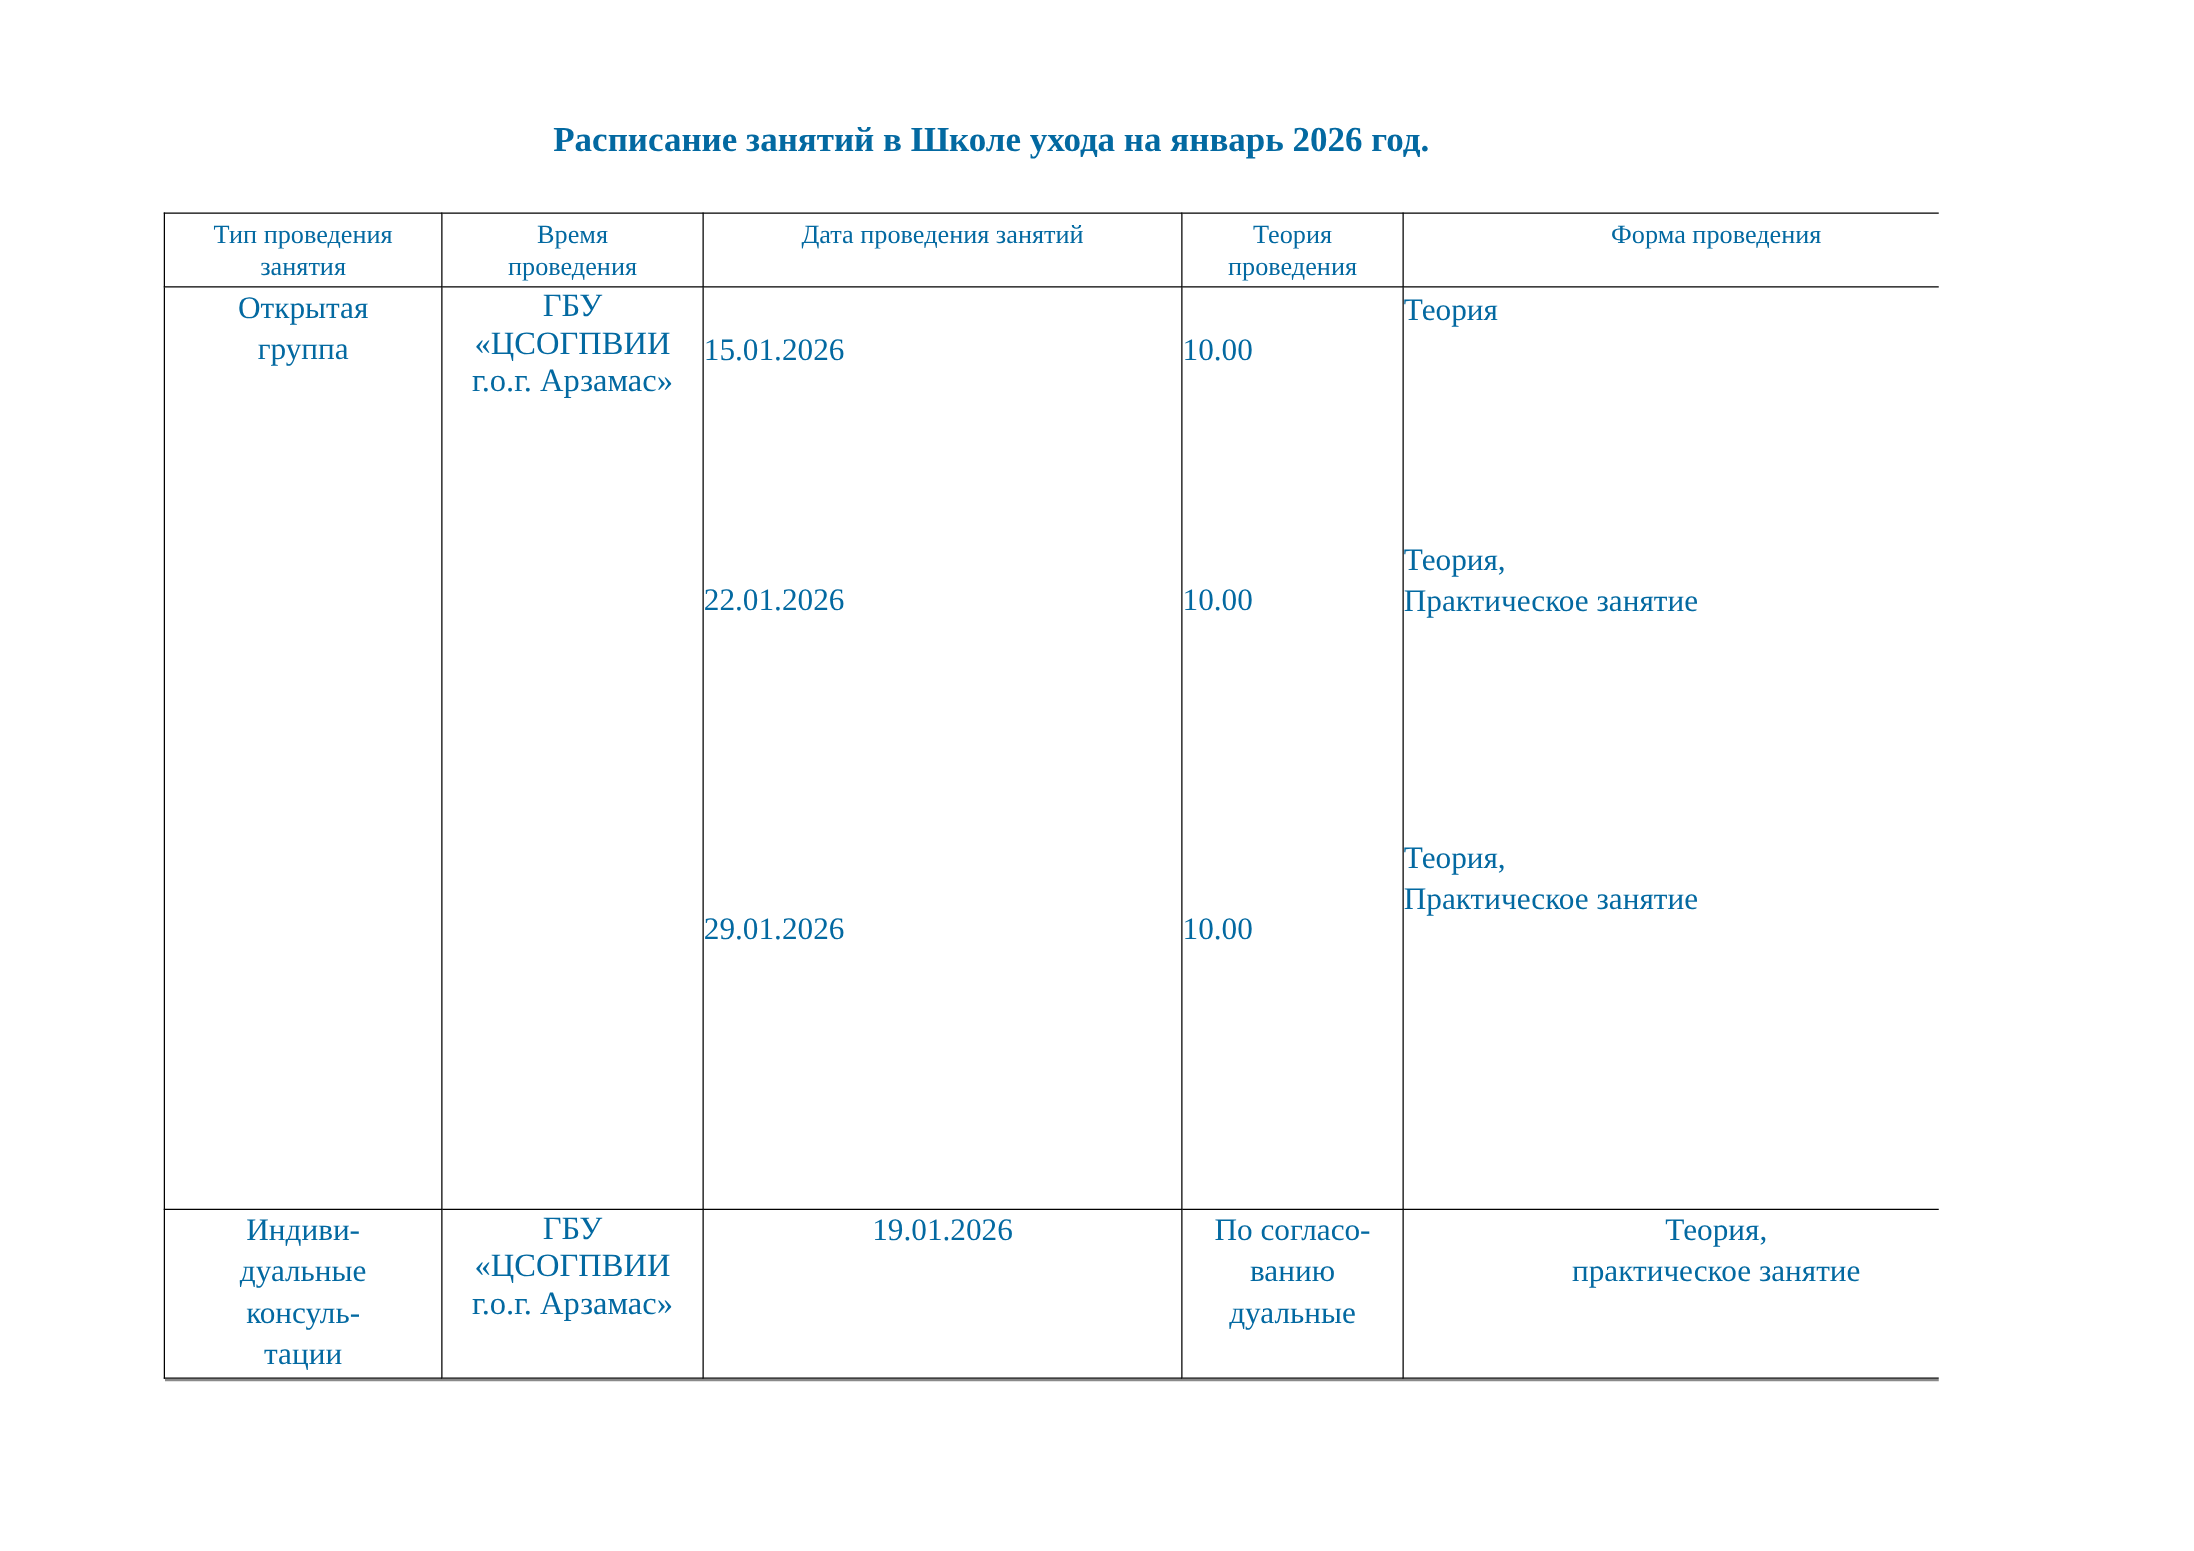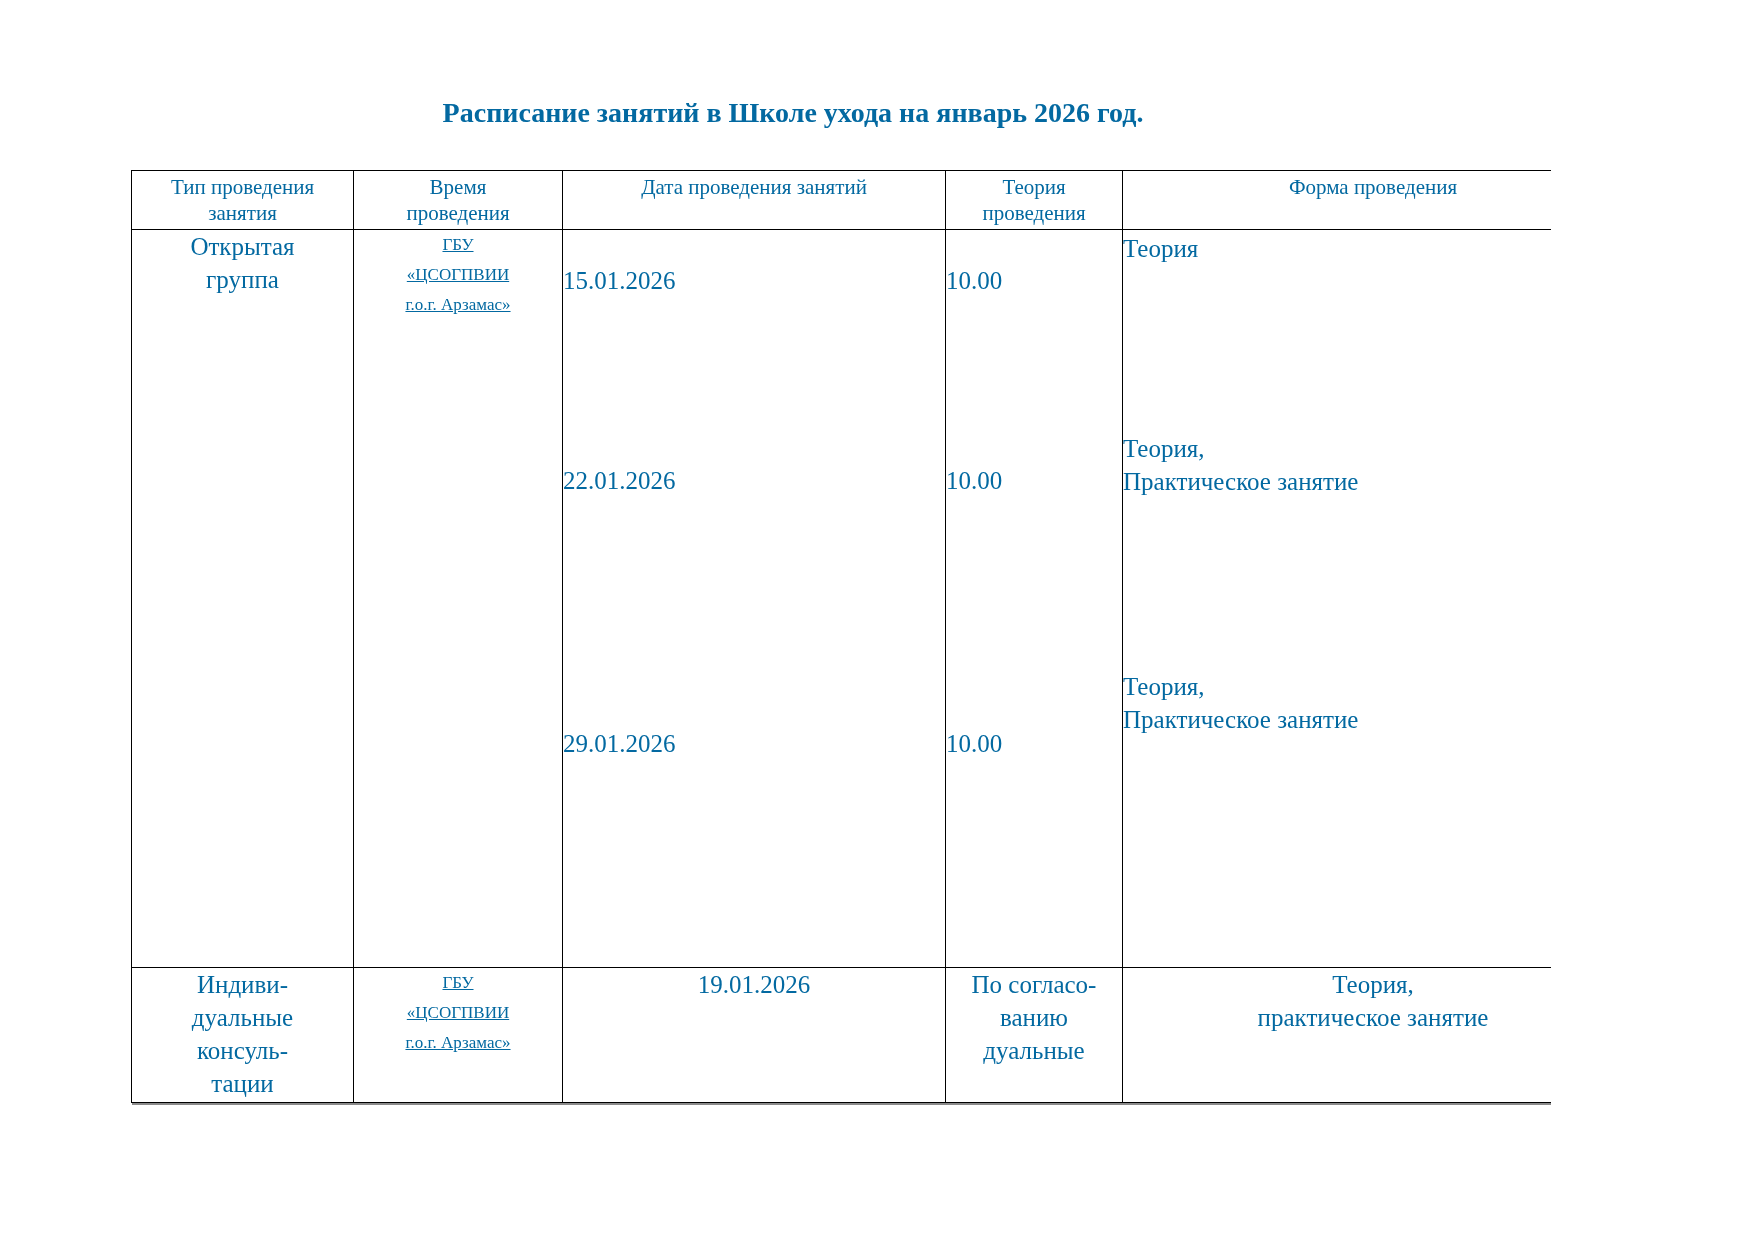--- a/index.html
+++ b/index.html
@@ -62,23 +62,22 @@
     height: 135px;
     box-sizing: border-box;
     padding-top: 0;
     margin-top: 25px;
   }
   .txt-body {
     font-size: 25px;
     line-height: 33px;
   }
   .txt-small {
-    font-size: 17px;
+    font-size: 26px;
     line-height: 30px;
-    text-decoration: underline;
   }
   .pad-top-sm { padding-top: 3px; box-sizing: border-box; }
   .pad-top-xs { padding-top: 2px; box-sizing: border-box; }
   .rel { position: relative; }
   .abs {
     position: absolute;
     left: 0;
     right: 0;
     text-align: left;
   }

